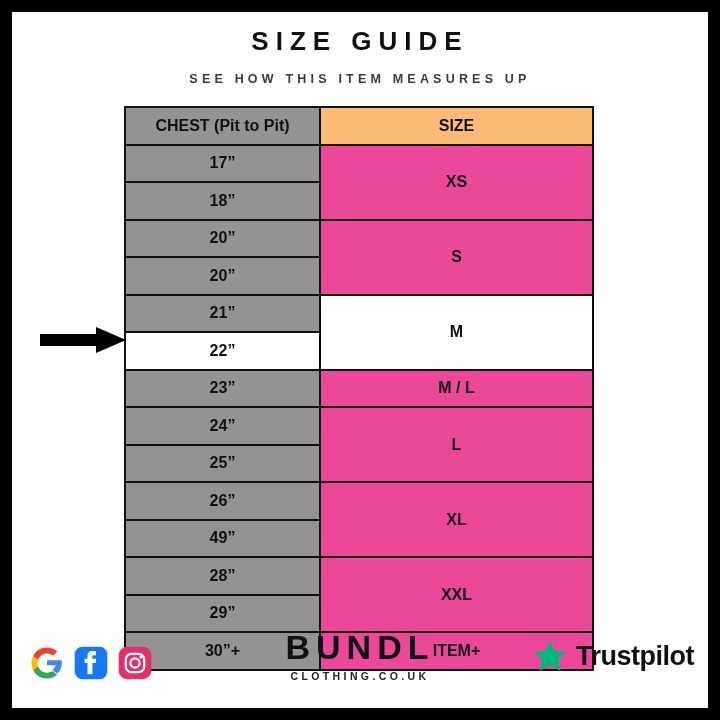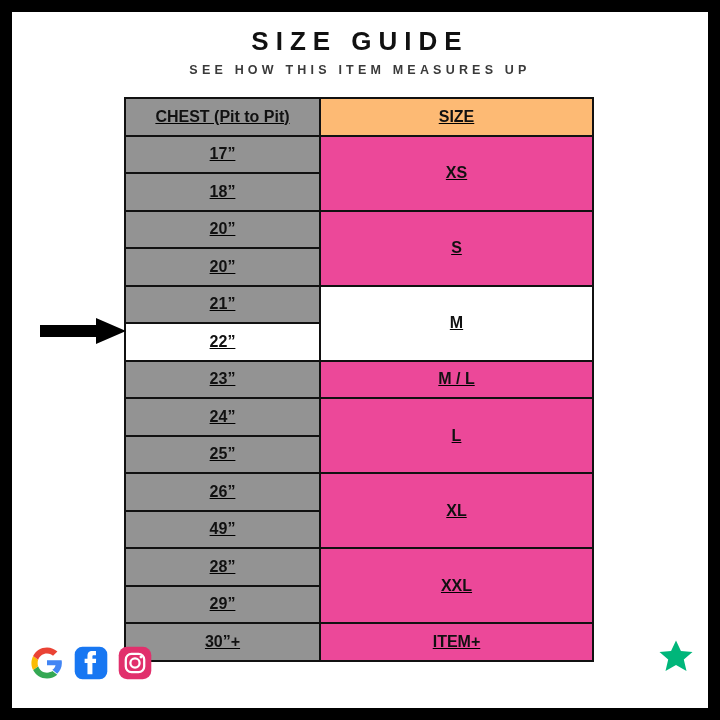--- a/index.html
+++ b/index.html
@@ -29,27 +29,26 @@
     letter-spacing: 7px;
     color: #111111;
     margin-top: 14px;
   }
   .subtitle {
     text-align: center;
     font-size: 12.5px;
     font-weight: bold;
     letter-spacing: 4.2px;
     color: #3a3a3a;
-    margin-top: 6px;
+    margin-top: 15px;
   }
   .table-wrap {
     position: relative;
     margin: 20px auto 0 auto;
     width: 472px;
-    text-decoration: underline;
   }
   table.size-table {
     border-collapse: collapse;
     width: 470px;
     table-layout: fixed;
     border: 2px solid #111111;
   }
   table.size-table td {
     border: 2px solid #111111;
     text-align: center;
@@ -230,21 +229,26 @@
         <path fill="#ffffff" d="M31 24h-5v16h-7V24h-4v-6h4v-4c0-4.2 2-7 7-7h5v6h-3.5c-1 0-1.5.6-1.5 1.6V18h5.2z"></path>
       </svg>
       <svg class="ico" viewBox="0 0 48 48">
         <rect x="1" y="1" width="46" height="46" rx="12" fill="#E1306C"></rect>
         <rect x="11" y="11" width="26" height="26" rx="8" fill="none" stroke="#ffffff" stroke-width="3.2"></rect>
         <circle cx="24" cy="24" r="6.5" fill="none" stroke="#ffffff" stroke-width="3.2"></circle>
         <circle cx="32.5" cy="15.5" r="2.1" fill="#ffffff"></circle>
       </svg>
     </div>
 
+    <div class="brand">
+      <div class="brand-name">BUNDL</div>
+      <div class="brand-sub">CLOTHING.CO.UK</div>
+    </div>
 
     <div class="trustpilot">
       <svg width="36" height="36" viewBox="0 0 24 24">
         <polygon points="12,1.6 15.3,8.6 23,9.3 17.2,14.4 19,22 12,18 5,22 6.8,14.4 1,9.3 8.7,8.6" fill="#00b67a"></polygon>
       </svg>
+      <span class="tp-name">Trustpilot</span>
     </div>
   </div>
 
 </div>
 
 </body></html>

